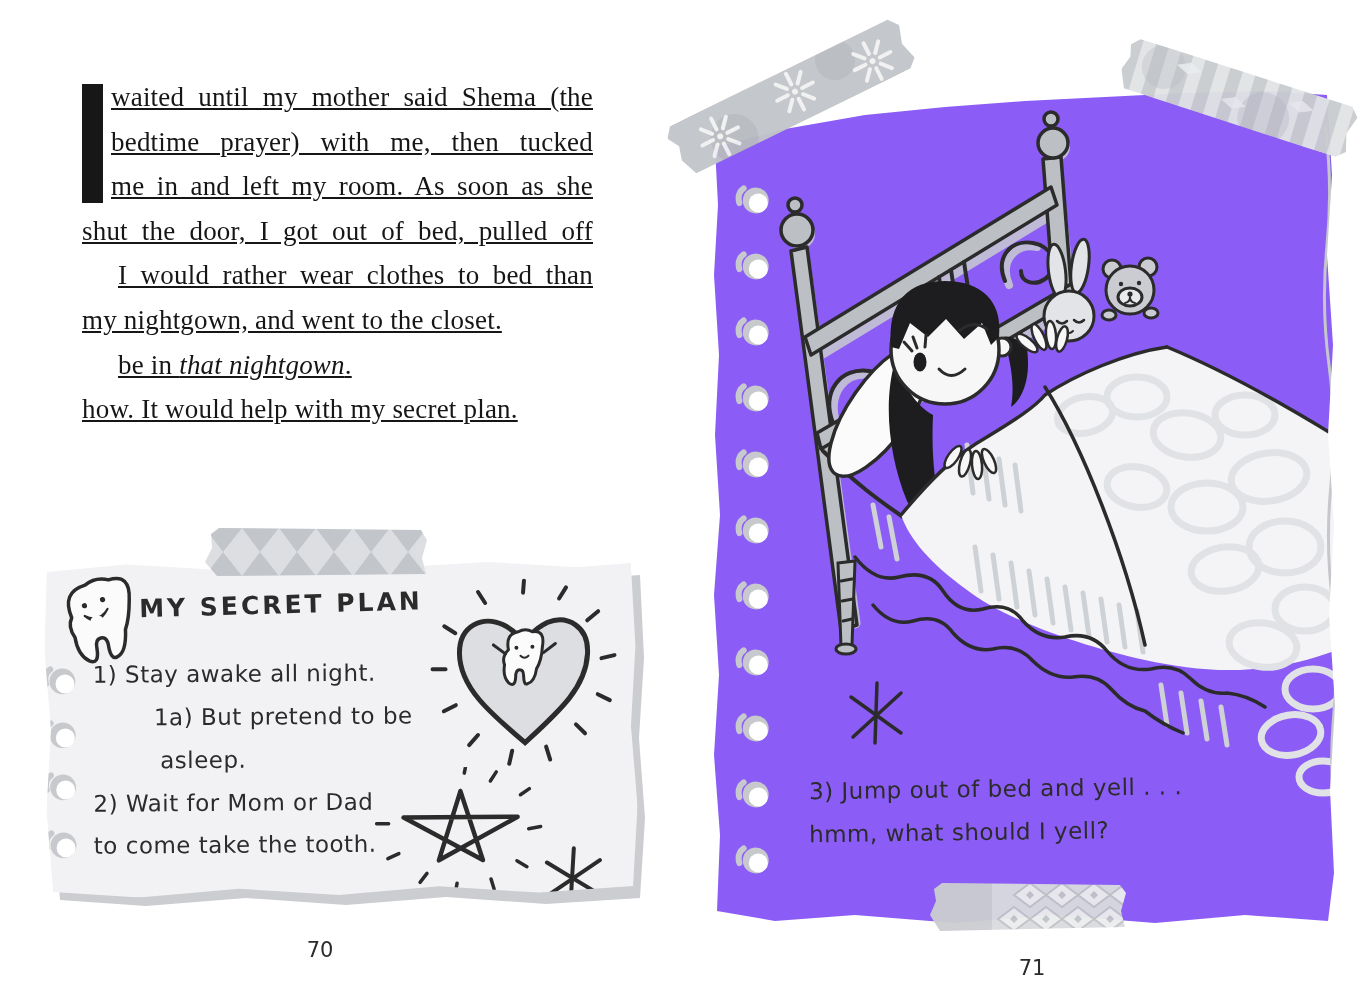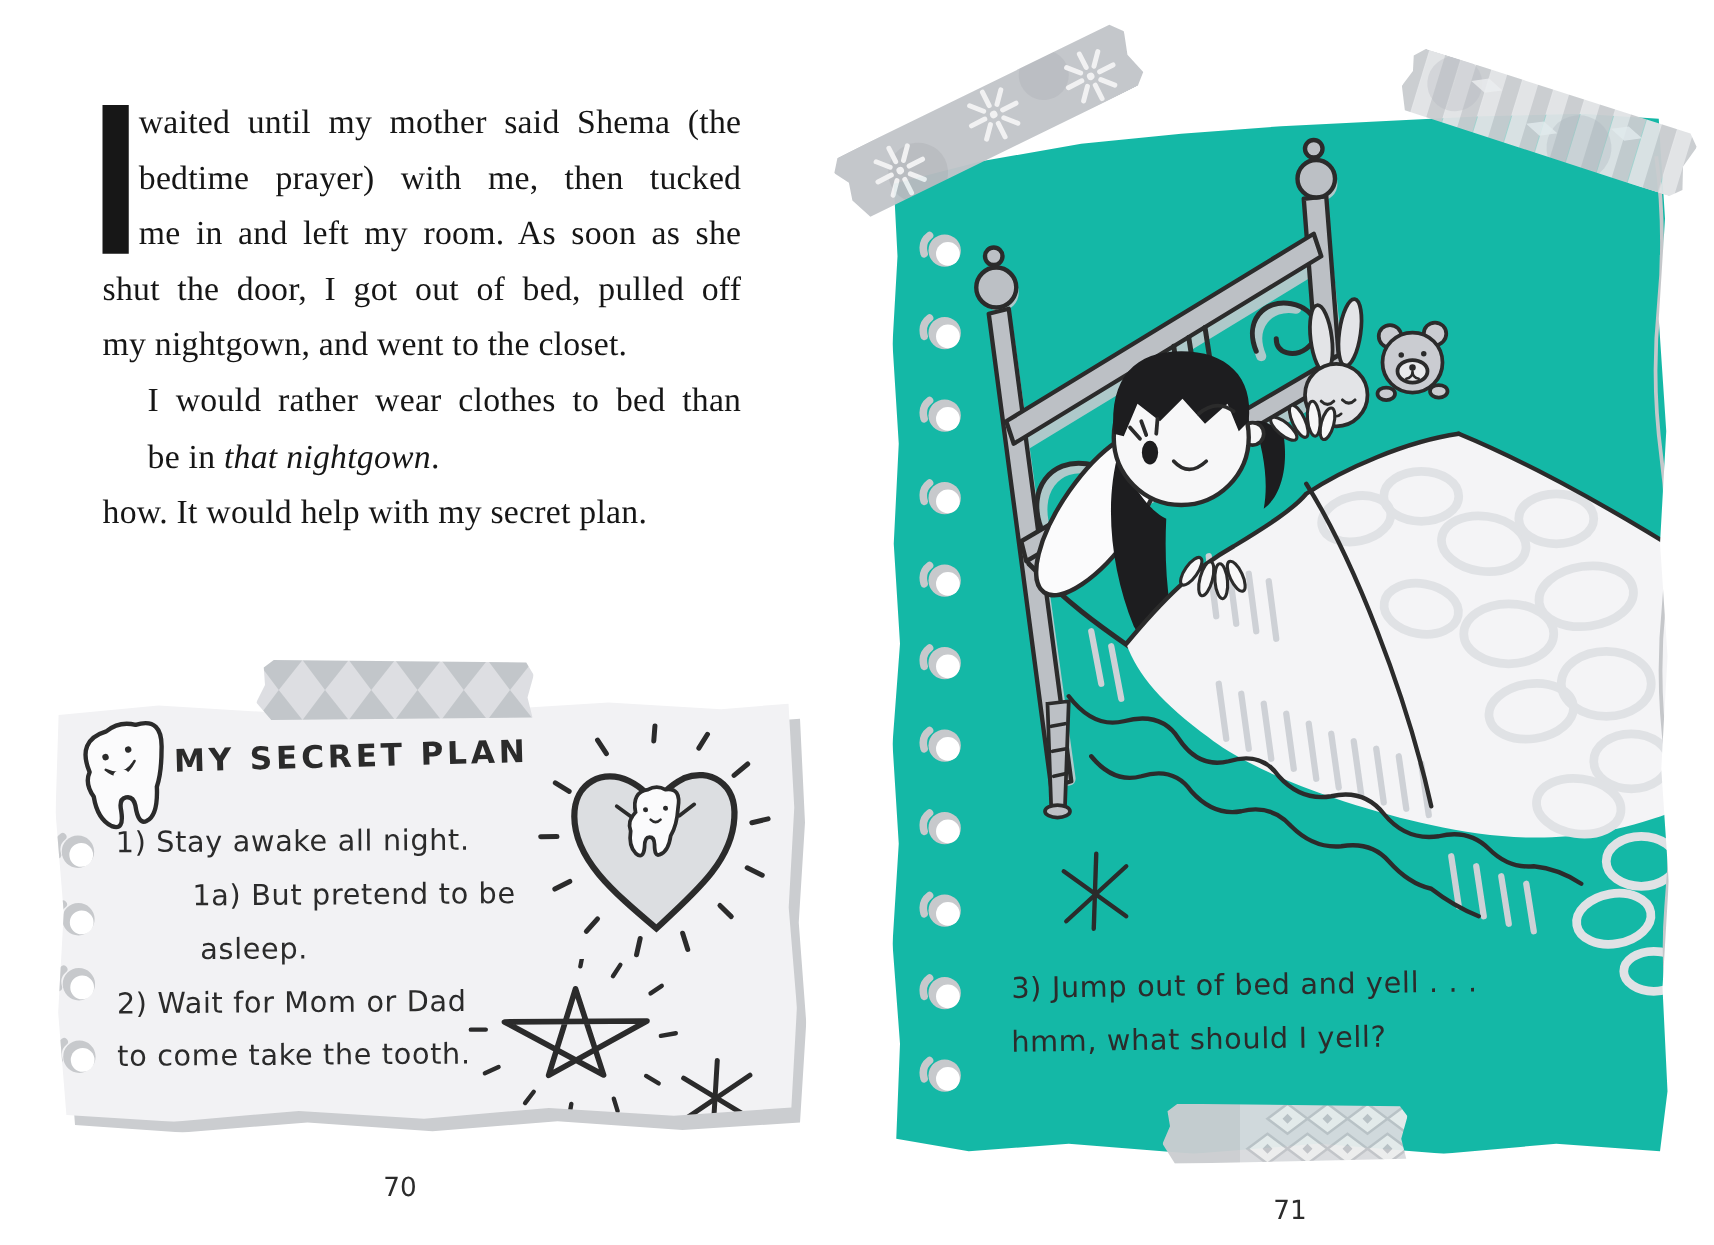--- a/index.html
+++ b/index.html
@@ -3,21 +3,21 @@
 <meta charset="utf-8">
 <style>
   * { margin:0; padding:0; box-sizing:border-box; }
   html,body { width:1371px; height:996px; background:#ffffff; overflow:hidden;
               font-family:"Liberation Serif", serif; }
   .canvas { position:relative; width:1371px; height:996px; background:#ffffff; }
 
   
   .body-text { position:absolute; left:82px; top:75px; width:511px; color:#161616;
                font-size:27px; line-height:44.6px; letter-spacing:.2px; }
-  .bline { width:511px; }
+  .bline { width:511px;text-decoration:underline; }
   .just  { text-align:justify; text-align-last:justify; }
   .cut   { margin-left:29px; width:482px; }
   .ind   { text-indent:36px; }
   .it    { font-style:italic;text-align:center; }
   .dropcap { position:absolute; left:82px; top:84px; width:21px; height:119px;
              background:#171717; color:transparent; overflow:hidden; font-size:90px; }
 
   
   .hand { font-family:"DejaVu Sans", sans-serif; color:#2b2b2b; }
 
@@ -27,21 +27,21 @@
                  clip-path:polygon(10px 12px,90px 5px,180px 11px,270px 4px,360px 10px,450px 5px,540px 11px,594px 7px,598px 90px,593px 170px,599px 250px,594px 330px,500px 336px,400px 329px,300px 337px,200px 330px,100px 338px,14px 332px,8px 250px,13px 170px,7px 90px); }
   .note { position:absolute; left:38px; top:558px; width:602px; height:347px;
           background:#f2f2f4; transform:rotate(-.4deg);
           clip-path:polygon(10px 12px,90px 5px,180px 11px,270px 4px,360px 10px,450px 5px,540px 11px,594px 7px,598px 90px,593px 170px,599px 250px,594px 330px,500px 336px,400px 329px,300px 337px,200px 330px,100px 338px,14px 332px,8px 250px,13px 170px,7px 90px); }
   .note-title { position:absolute; left:102px; top:32px; font-size:25px; font-weight:bold;
                 letter-spacing:3px; transform:rotate(-1.2deg); }
   .note-line { position:absolute; font-size:23px; letter-spacing:.5px; white-space:nowrap; }
 
   
   .rpage { position:absolute; left:705px; top:85px; width:633px; height:845px;
-           background:#14b8a6; filter:drop-shadow(6px 8px 0 #cdcfd2);
+           background:#8b5cf6; filter:drop-shadow(6px 8px 0 #cdcfd2);
            clip-path:polygon(10px 62px,80px 44px,160px 30px,240px 22px,320px 16px,400px 12px,480px 8px,560px 6px,622px 10px,627px 90px,622px 170px,628px 260px,623px 350px,629px 440px,624px 530px,630px 620px,625px 705px,629px 788px,623px 836px,540px 830px,450px 838px,350px 830px,250px 838px,150px 830px,70px 836px,12px 826px,15px 750px,9px 670px,14px 590px,9px 510px,15px 430px,10px 350px,14px 270px,9px 190px,13px 120px); }
   .rpage > svg.scene { position:absolute; left:0; top:0; }
   .caption { position:absolute; left:104px; width:480px; font-size:23px;
              letter-spacing:.5px; white-space:nowrap; transform:rotate(-.8deg); }
 
   .hole { position:absolute; width:38px; height:40px; }
 
   
   .tape { position:absolute; opacity:.96; }
   .tape-tri { left:205px; top:528px; width:222px; height:48px;
@@ -72,22 +72,22 @@
 
 <div class="canvas">
 
   <div class="dropcap">I</div>
 
   <div class="body-text">
     <div class="bline just cut">waited until my mother said Shema (the</div>
     <div class="bline just cut">bedtime prayer) with me, then tucked</div>
     <div class="bline just cut">me in and left my room. As soon as she</div>
     <div class="bline just">shut the door, I got out of bed, pulled off</div>
+    <div class="bline just ind">I would rather wear clothes to bed than</div>
     <div class="bline">my nightgown, and went to the closet.</div>
-    <div class="bline just ind">I would rather wear clothes to bed than</div>
     <div class="bline ind"><span>be in </span><span class="it">that nightgown</span><span>.</span></div>
     <div class="bline">how. It would help with my secret plan.</div>
   </div>
 
   <div class="note-shadow"></div>
   <div class="note">
 
     <svg width="96" height="104" style="position:absolute;left:18px;top:12px">
       <g transform="rotate(-12 45 50)" stroke="#2b2b2b" stroke-width="3.5" stroke-linejoin="round" stroke-linecap="round">
         <path d="M18,40 Q13,13 38,11 Q50,5 62,11 Q85,9 78,35 Q74,53 68,63 Q64,86 54,88 Q47,90 48,74 Q48,66 42,66 Q36,66 36,76 Q35,92 26,86 Q16,78 17,60 Q12,48 18,40 Z" fill="#fbfbfc"></path>

